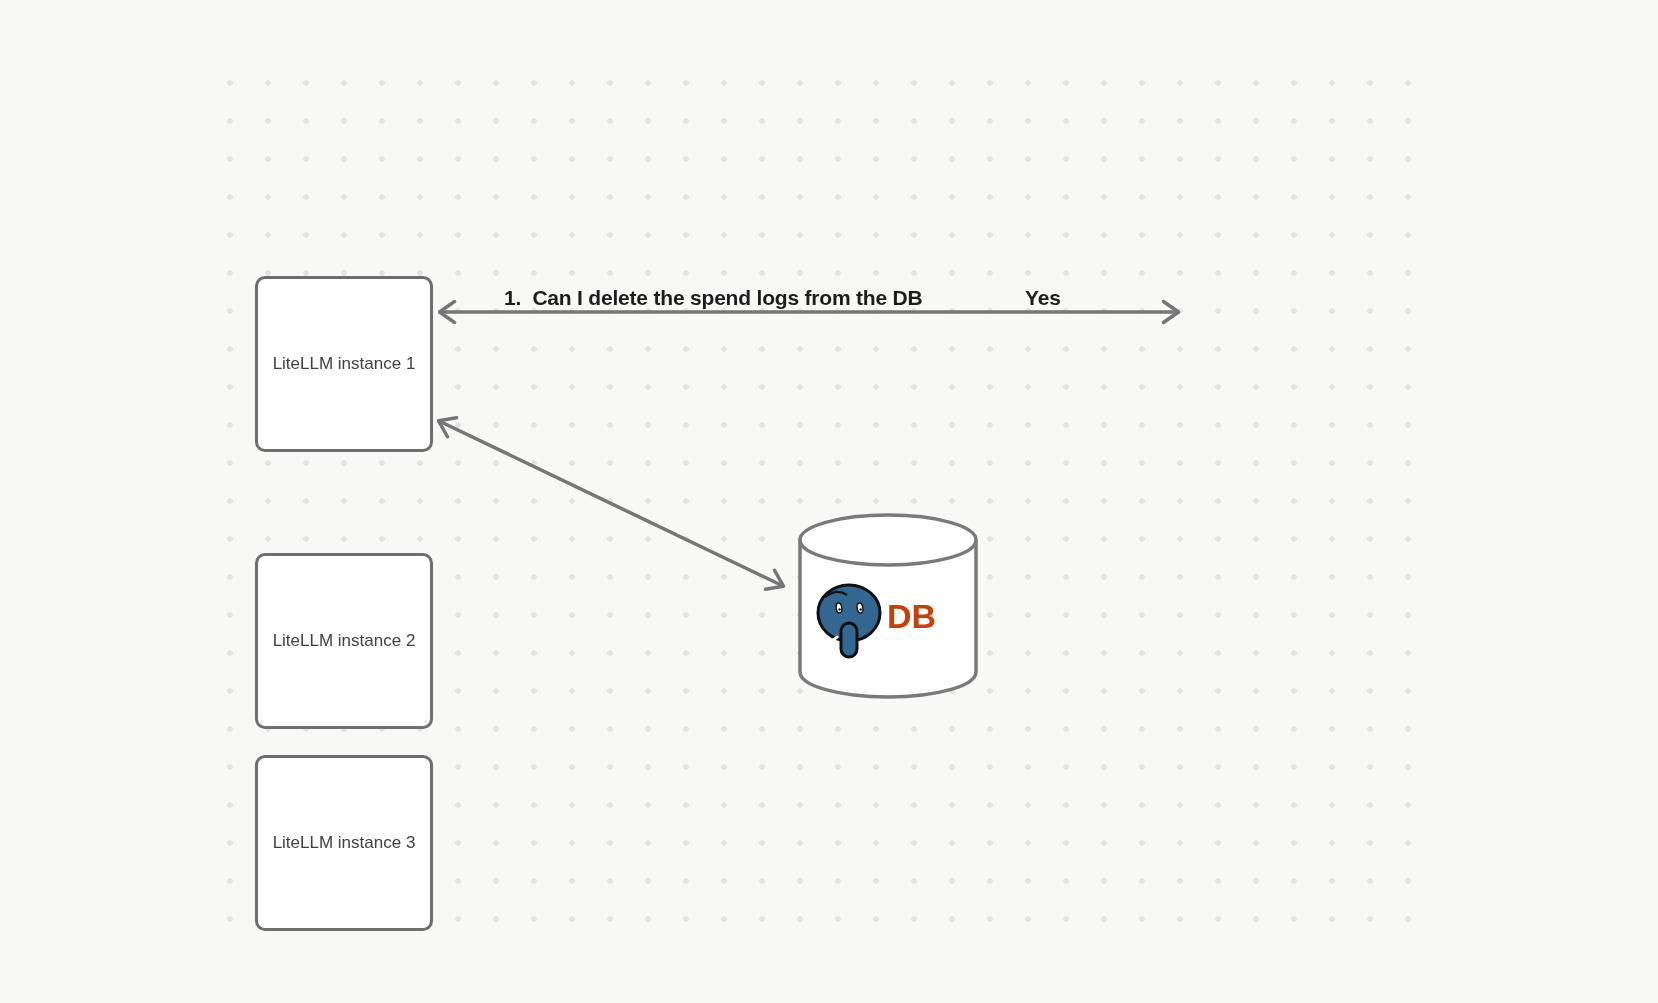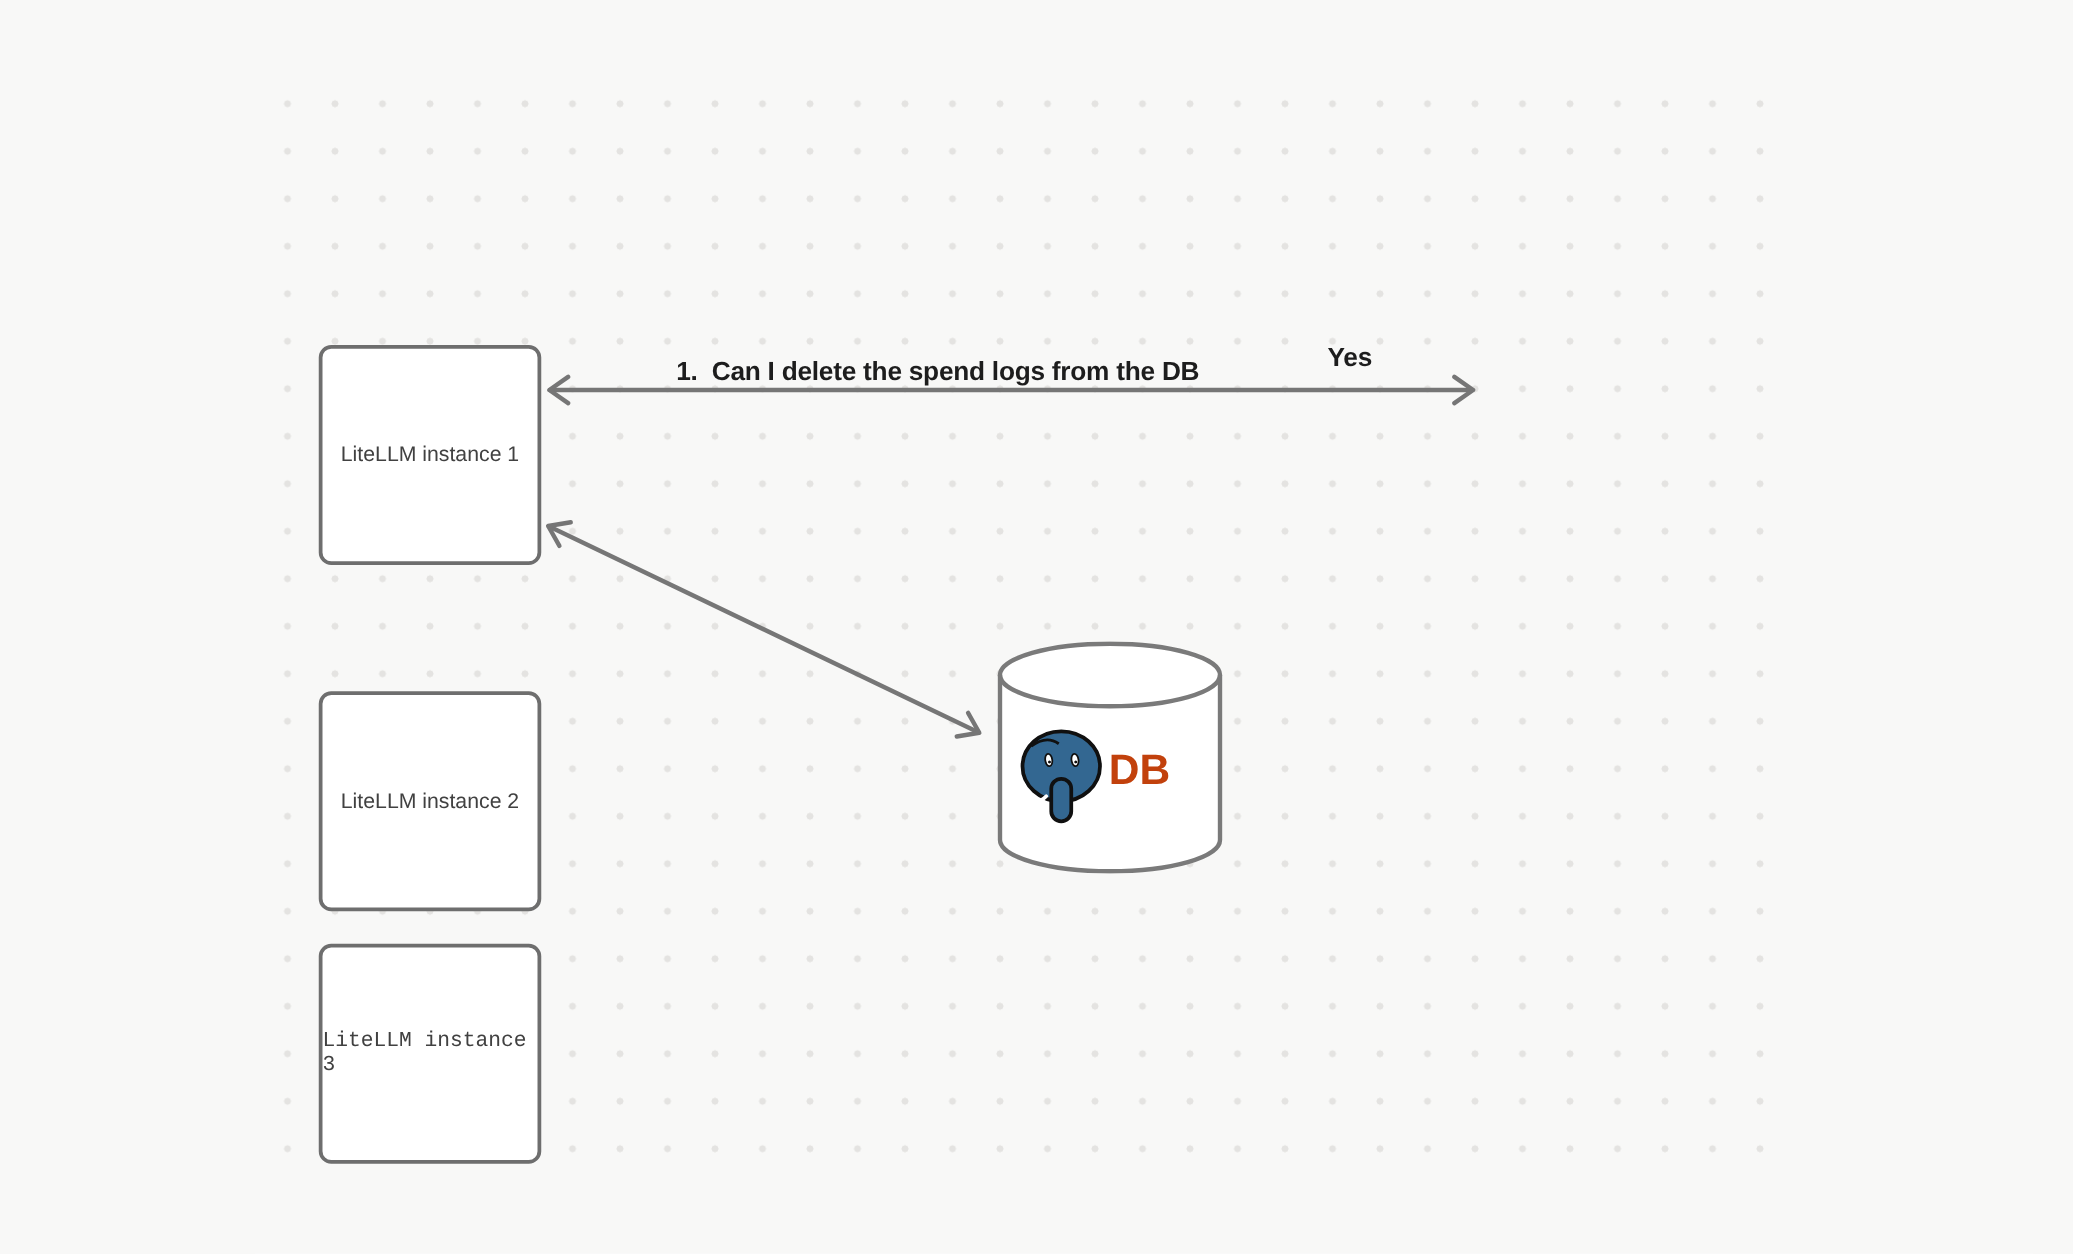--- a/index.html
+++ b/index.html
@@ -15,28 +15,28 @@
   }
   .arrows { position:absolute; left:0; top:0; width:1658px; height:1003px; }
   .node-box {
     position:absolute; width:178px; height:176px;
     background:#ffffff; border:3.5px solid #6e6e6e; border-radius:10px;
     display:flex; align-items:center; justify-content:center;
     box-sizing:border-box;
   }
   #box1 { left:255px; top:276px; }
   #box2 { left:255px; top:513px;margin-top:40px; }
-  #box3 { left:255px; top:755px;font-family:Liberation Mono, monospace; }
+  #box3 { left:255px; top:755px; }
   .node-box .lbl { font-size:17px; color:#414141; }
   .edge-label {
     position:absolute; font-weight:bold; font-size:21px; color:#1d1d1d;
-    white-space:pre; letter-spacing:-0.2px; line-height:1.1;margin-left:37px;
+    white-space:pre; letter-spacing:-0.2px; line-height:1.1;
   }
   #edge1-label { left:504px; top:286px; }
-  #edge1-answer { left:1025px; top:275px; }
+  #edge1-answer { left:1025px; top:286px; }
   #edge2-label { left:585px; top:464px; }
   .redis-node {
     position:absolute; left:1176px; top:277px; width:226px; height:173px;
     background:#ffffff; border:3.5px solid #6e6e6e; border-radius:80px;
     display:flex; flex-direction:column; align-items:center; justify-content:center;
     box-sizing:border-box;
   }
   .redis-word {
     font-size:44px; font-weight:bold; color:#6d6e70;
     letter-spacing:-2px; line-height:1; margin-top:1px;

